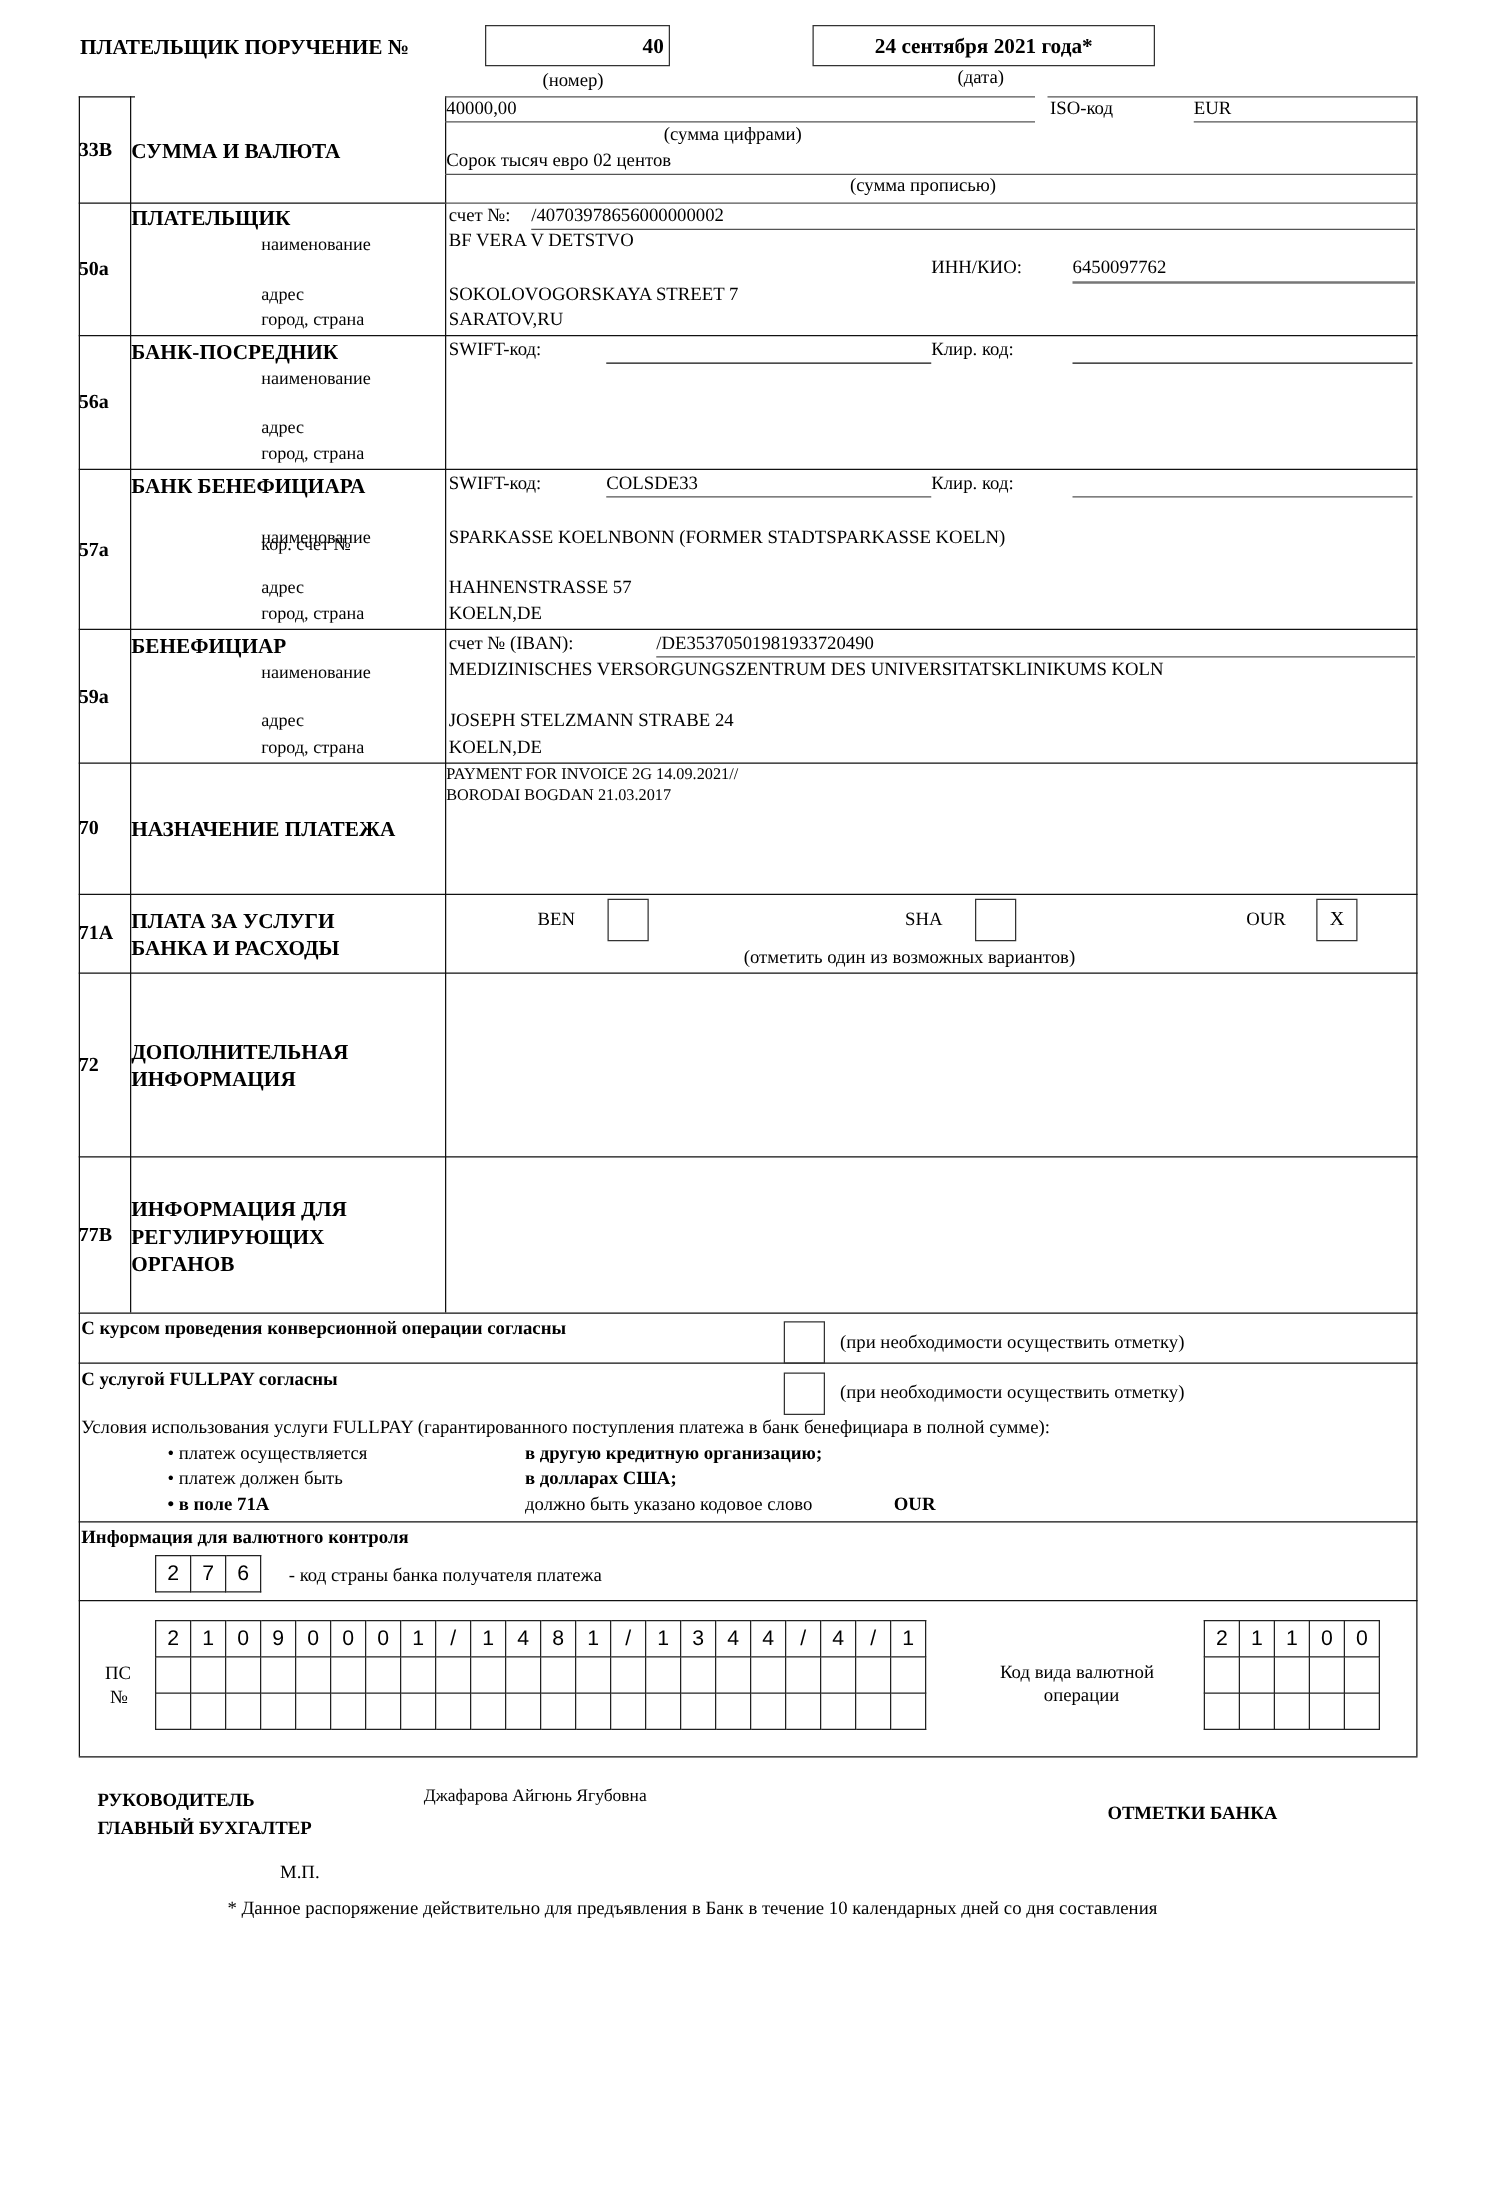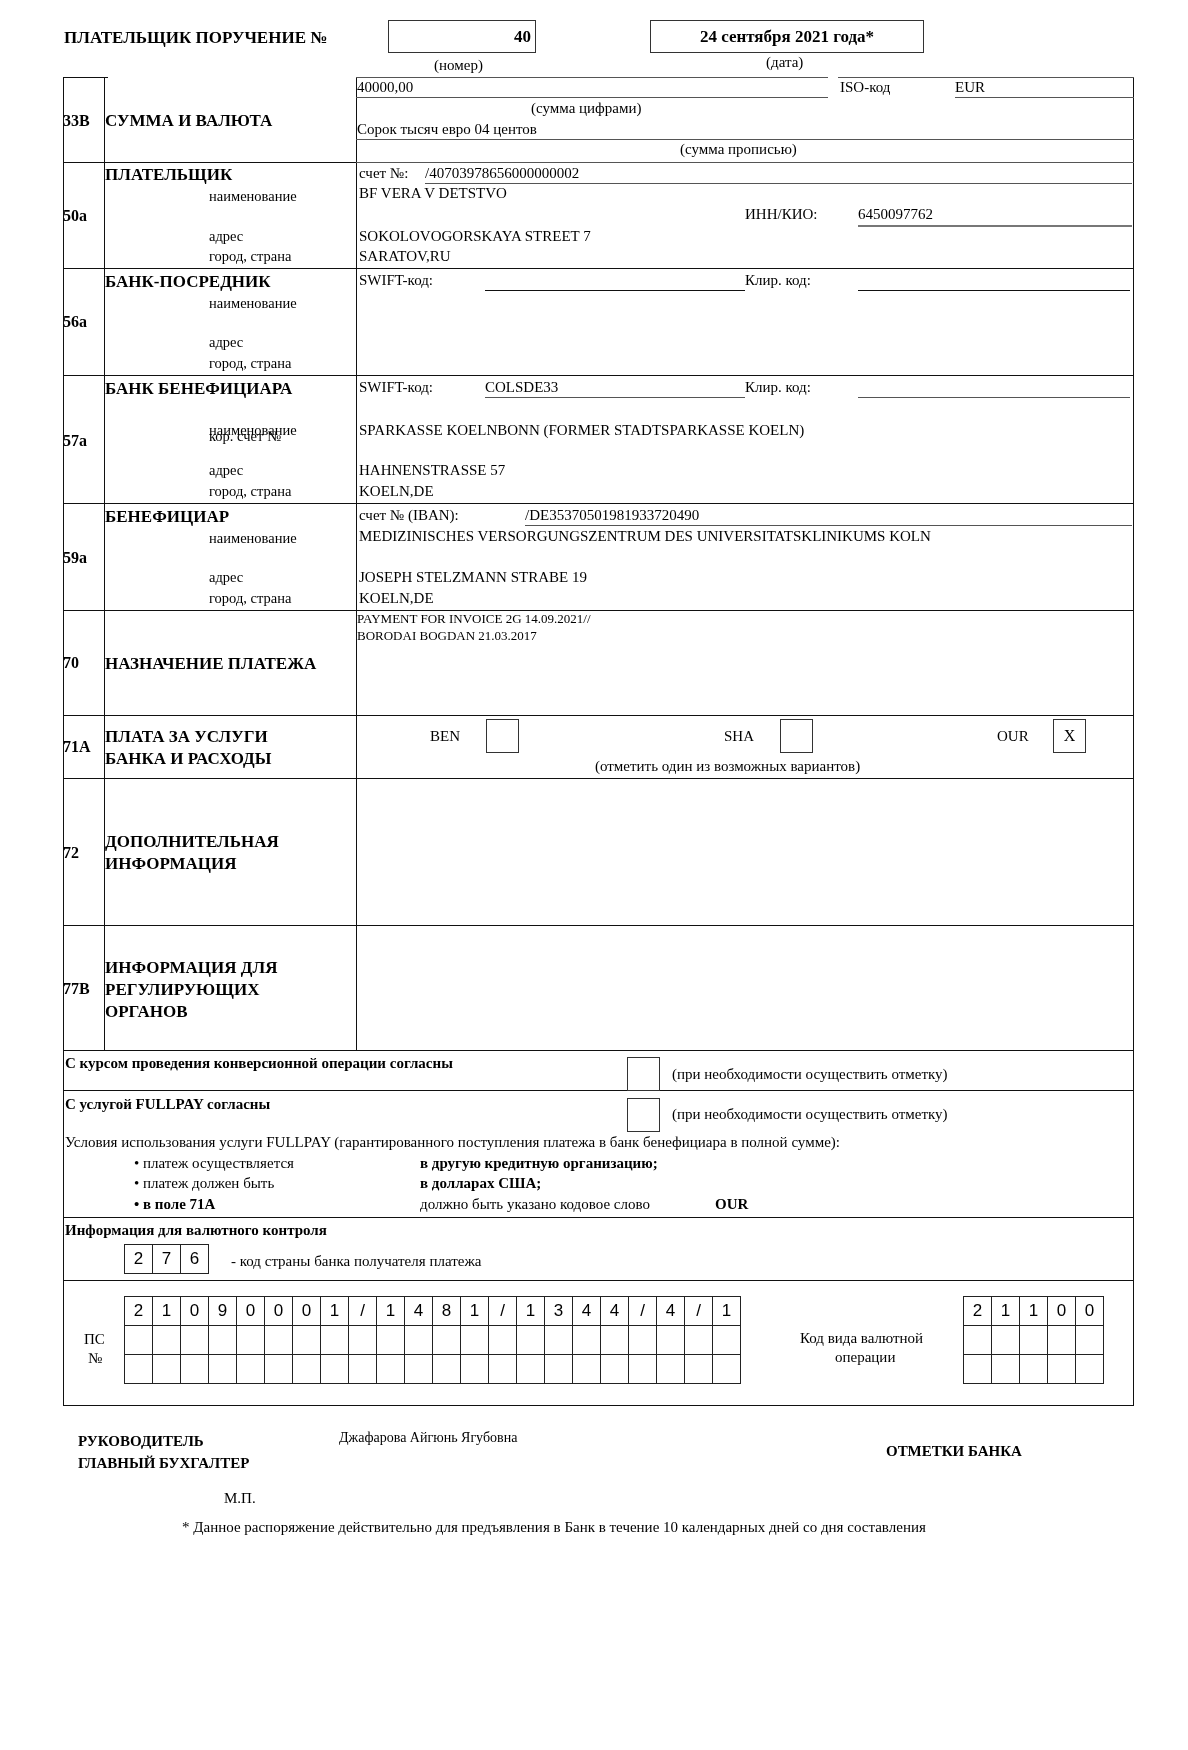--- a/index.html
+++ b/index.html
@@ -62,21 +62,21 @@
   <div class="abs code" style="left:63px; top:112px;font-family:Liberation Serif, serif;">33B</div>
   <div class="abs sec-title" style="left:105px; top:111px;">СУММА И ВАЛЮТА</div>
   <div class="hline" style="left:356px; top:77px; width:472px;"></div>
   <div class="abs val" style="left:357px; top:79px;">40000,00</div>
   <div class="hline" style="left:356px; top:97px; width:472px;"></div>
   <div class="hline" style="left:838px; top:77px; width:296px;"></div>
   <div class="abs val" style="left:840px; top:79px;">ISO-код</div>
   <div class="abs val" style="left:955px; top:79px;">EUR</div>
   <div class="hline" style="left:955px; top:97px; width:179px;"></div>
   <div class="abs val" style="left:531px; top:100px;">(сумма цифрами)</div>
-  <div class="abs val" style="left:357px; top:121px;">Сорок тысяч евро 04 центов</div>
+  <div class="abs val" style="left:357px; top:121px;">Сорок тысяч евро 02 центов</div>
   <div class="hline" style="left:356px; top:139px; width:778px;"></div>
   <div class="abs val" style="left:680px; top:141px;">(сумма прописью)</div>
   <div class="hline" style="left:356px; top:162px; width:778px;"></div>
 </section>
 
 <section>
   <div class="abs code" style="left:63px; top:207px;">50a</div>
   <div class="abs sec-title" style="left:105px; top:165px;">ПЛАТЕЛЬЩИК</div>
   <div class="abs sub" style="left:209px; top:188px;">наименование</div>
   <div class="abs sub" style="left:209px; top:228px;">адрес</div>
@@ -127,21 +127,21 @@
 <section>
   <div class="abs code" style="left:63px; top:549px;">59a</div>
   <div class="abs sec-title" style="left:105px; top:507px;">БЕНЕФИЦИАР</div>
   <div class="abs sub" style="left:209px; top:530px;">наименование</div>
   <div class="abs sub" style="left:209px; top:569px;">адрес</div>
   <div class="abs sub" style="left:209px; top:590px;">город, страна</div>
   <div class="abs val" style="left:359px; top:507px;">счет № (IBAN):</div>
   <div class="abs val" style="left:525px; top:507px;">/DE35370501981933720490</div>
   <div class="hline" style="left:525px; top:525px; width:607px;"></div>
   <div class="abs val" style="left:359px; top:528px;">MEDIZINISCHES VERSORGUNGSZENTRUM DES UNIVERSITATSKLINIKUMS KOLN</div>
-  <div class="abs val" style="left:359px; top:569px;">JOSEPH STELZMANN STRABE 19</div>
+  <div class="abs val" style="left:359px; top:569px;">JOSEPH STELZMANN STRABE 24</div>
   <div class="abs val" style="left:359px; top:590px;">KOELN,DE</div>
 </section>
 
 <section>
   <div class="abs code" style="left:63px; top:654px;">70</div>
   <div class="abs sec-title" style="left:105px; top:654px;">НАЗНАЧЕНИЕ ПЛАТЕЖА</div>
   <div class="abs small" style="left:357px; top:611px;">PAYMENT FOR INVOICE 2G 14.09.2021//</div>
   <div class="abs small" style="left:357px; top:628px;">BORODAI BOGDAN 21.03.2017</div>
 </section>
 

